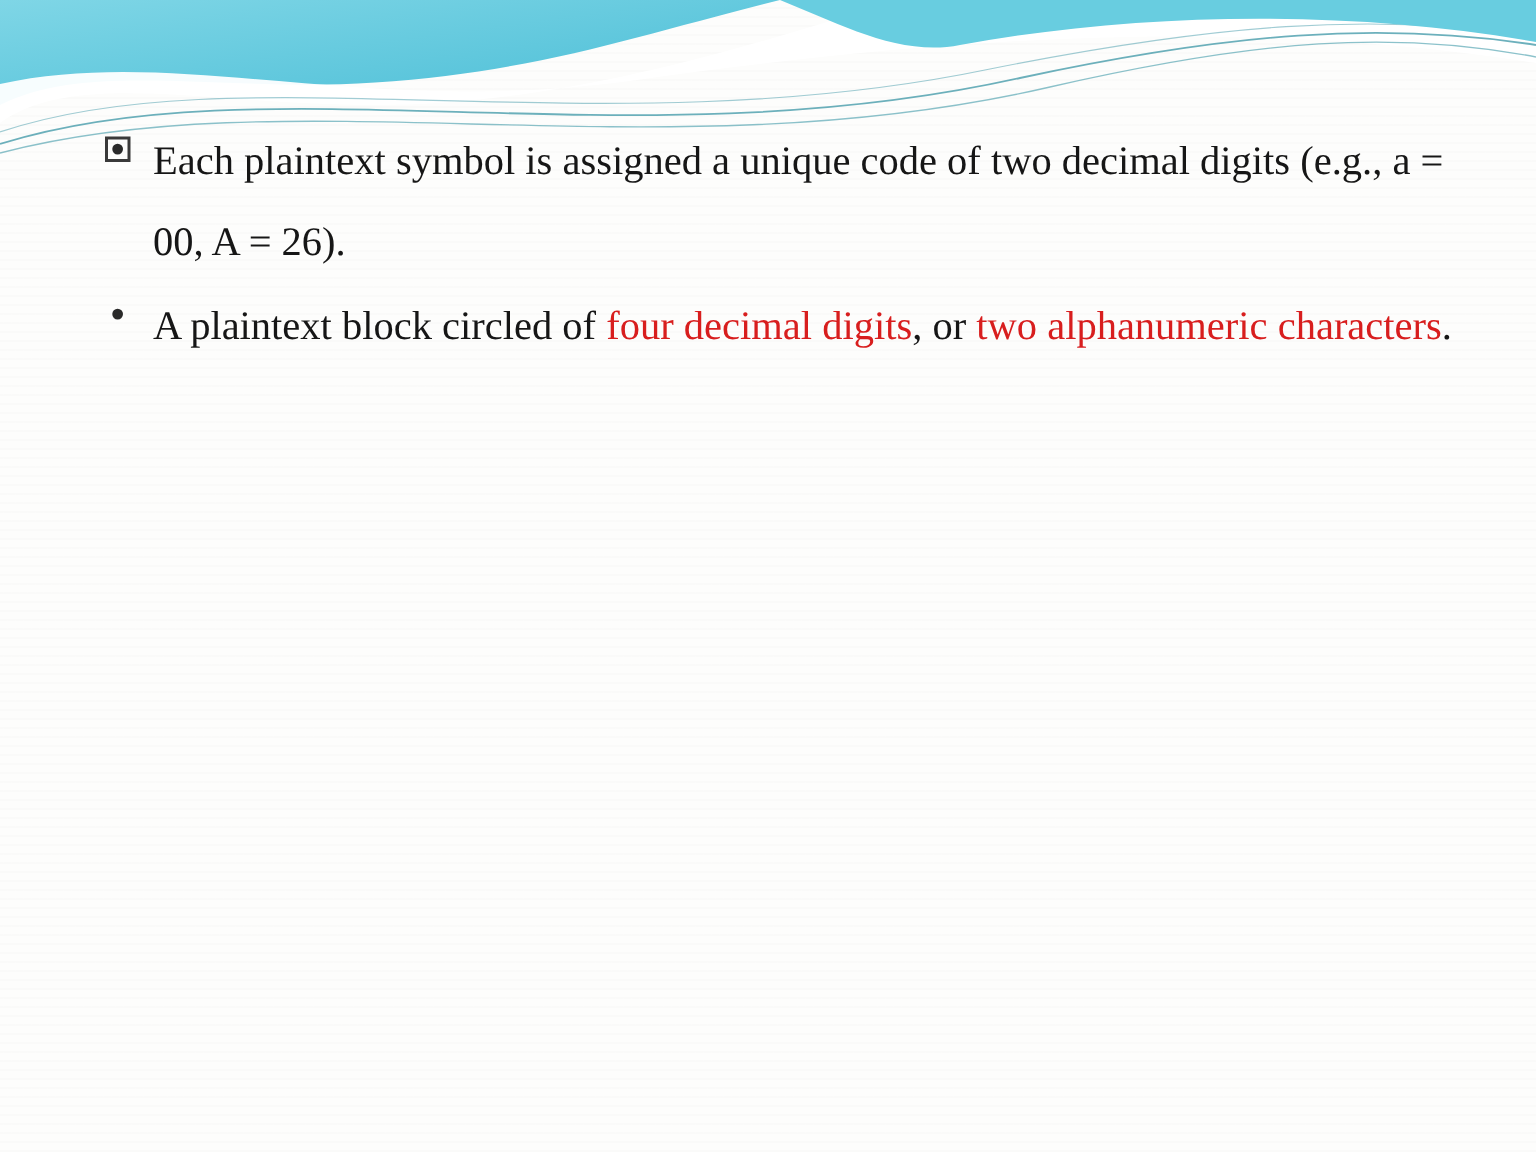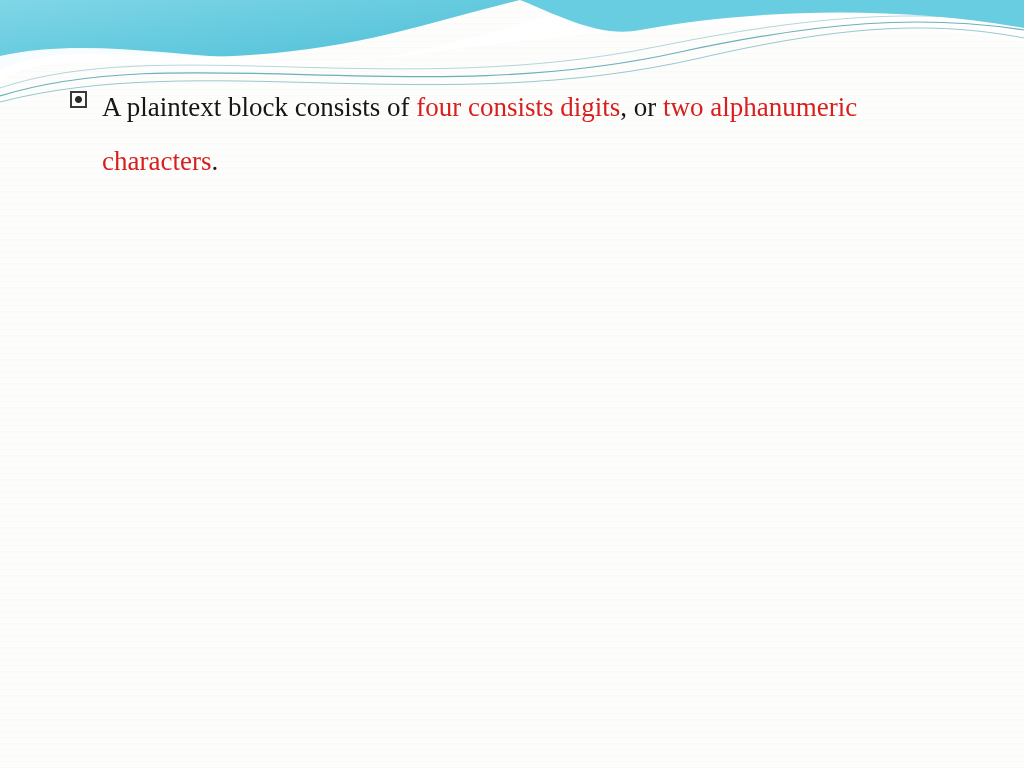--- a/index.html
+++ b/index.html
@@ -98,16 +98,20 @@
   <path d="M520,0 L1024,0 L1024,28 C900,6 760,8 640,30 C600,38 560,16 520,0 Z" fill="#68cde0"></path>
 </svg>
 
 <div class="content">
   <ul class="main">
     <li>
       <span class="marker square-marker"></span>
     </li>
     <li>
       <span class="marker dot-marker"></span>
-      <span class="seg"> A plaintext block consists of </span><span class="seg hl">four consists digits</span><span class="seg">, or </span><span class="seg hl">two alphanumeric characters</span><span class="seg">.</span>
+      <span class="seg">Each plaintext symbol is assigned a unique code of two decimal digits (e.g., a = 00, A = 26).</span>
+    </li>
+    <li>
+      <span class="marker dot-marker"></span>
+      <span class="seg"> A plaintext block circled of </span><span class="seg hl">four decimal digits</span><span class="seg">, or </span><span class="seg hl">two alphanumeric characters</span><span class="seg">.</span>
     </li>
   </ul>
 </div>
 
 </body></html>

